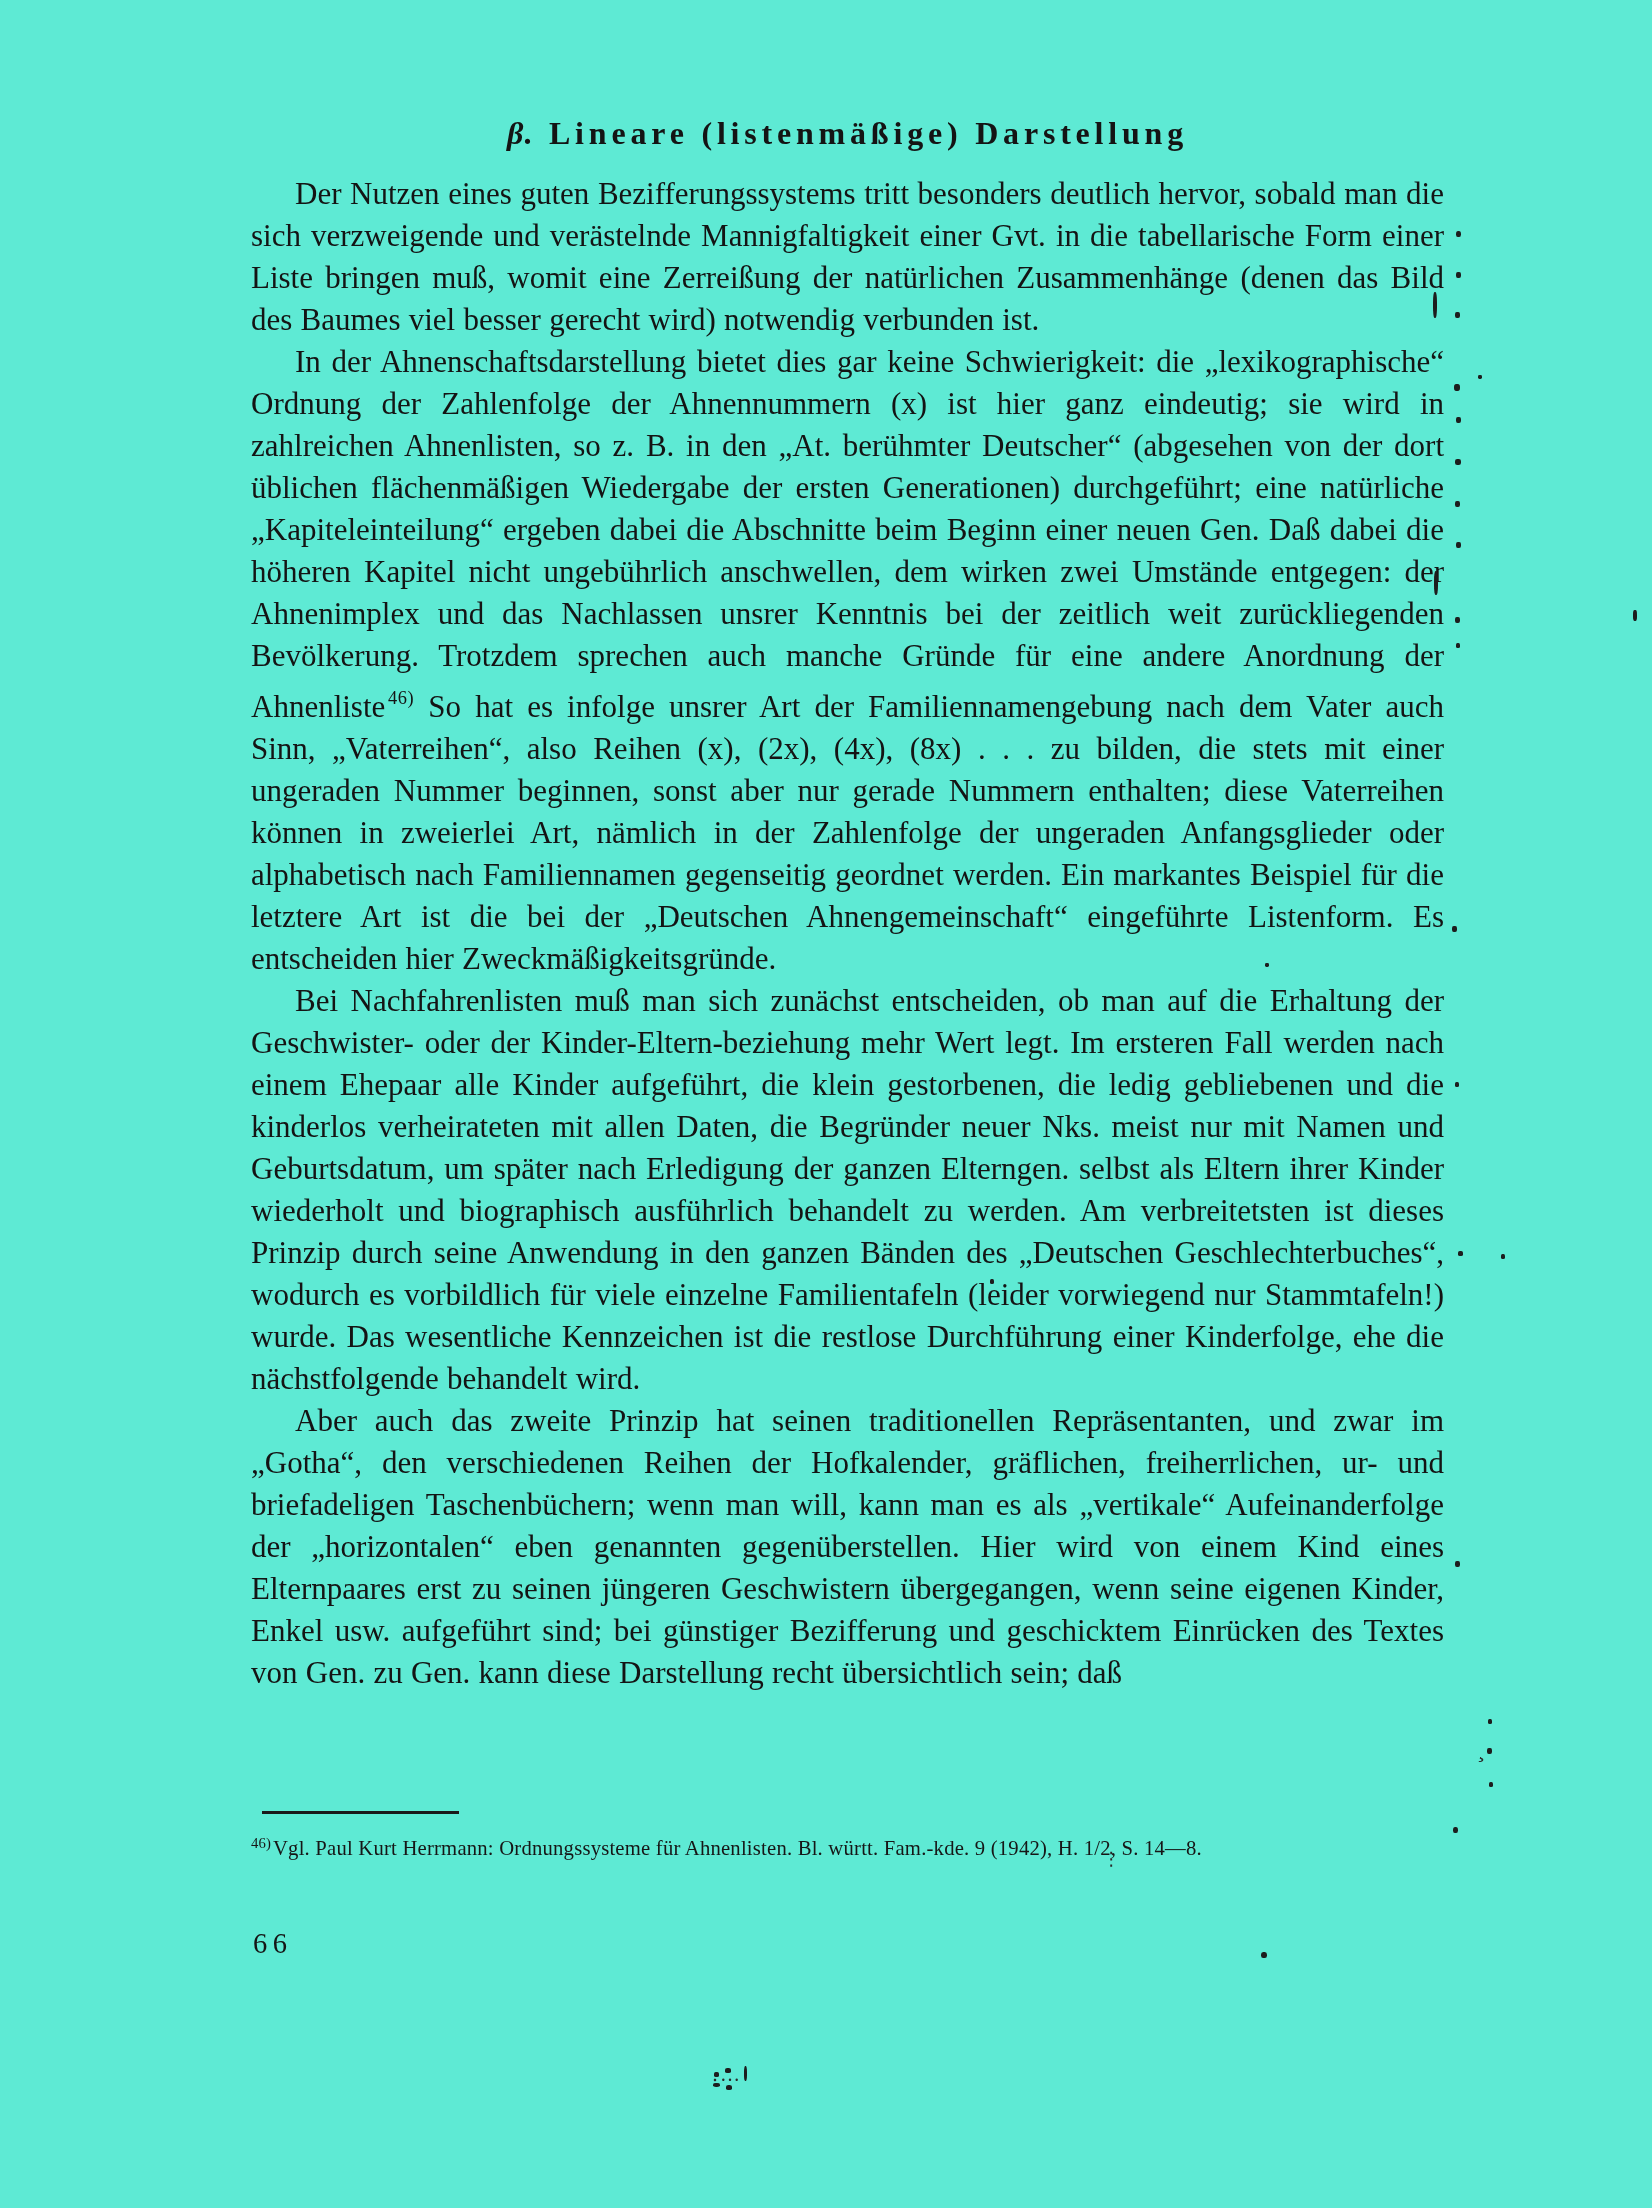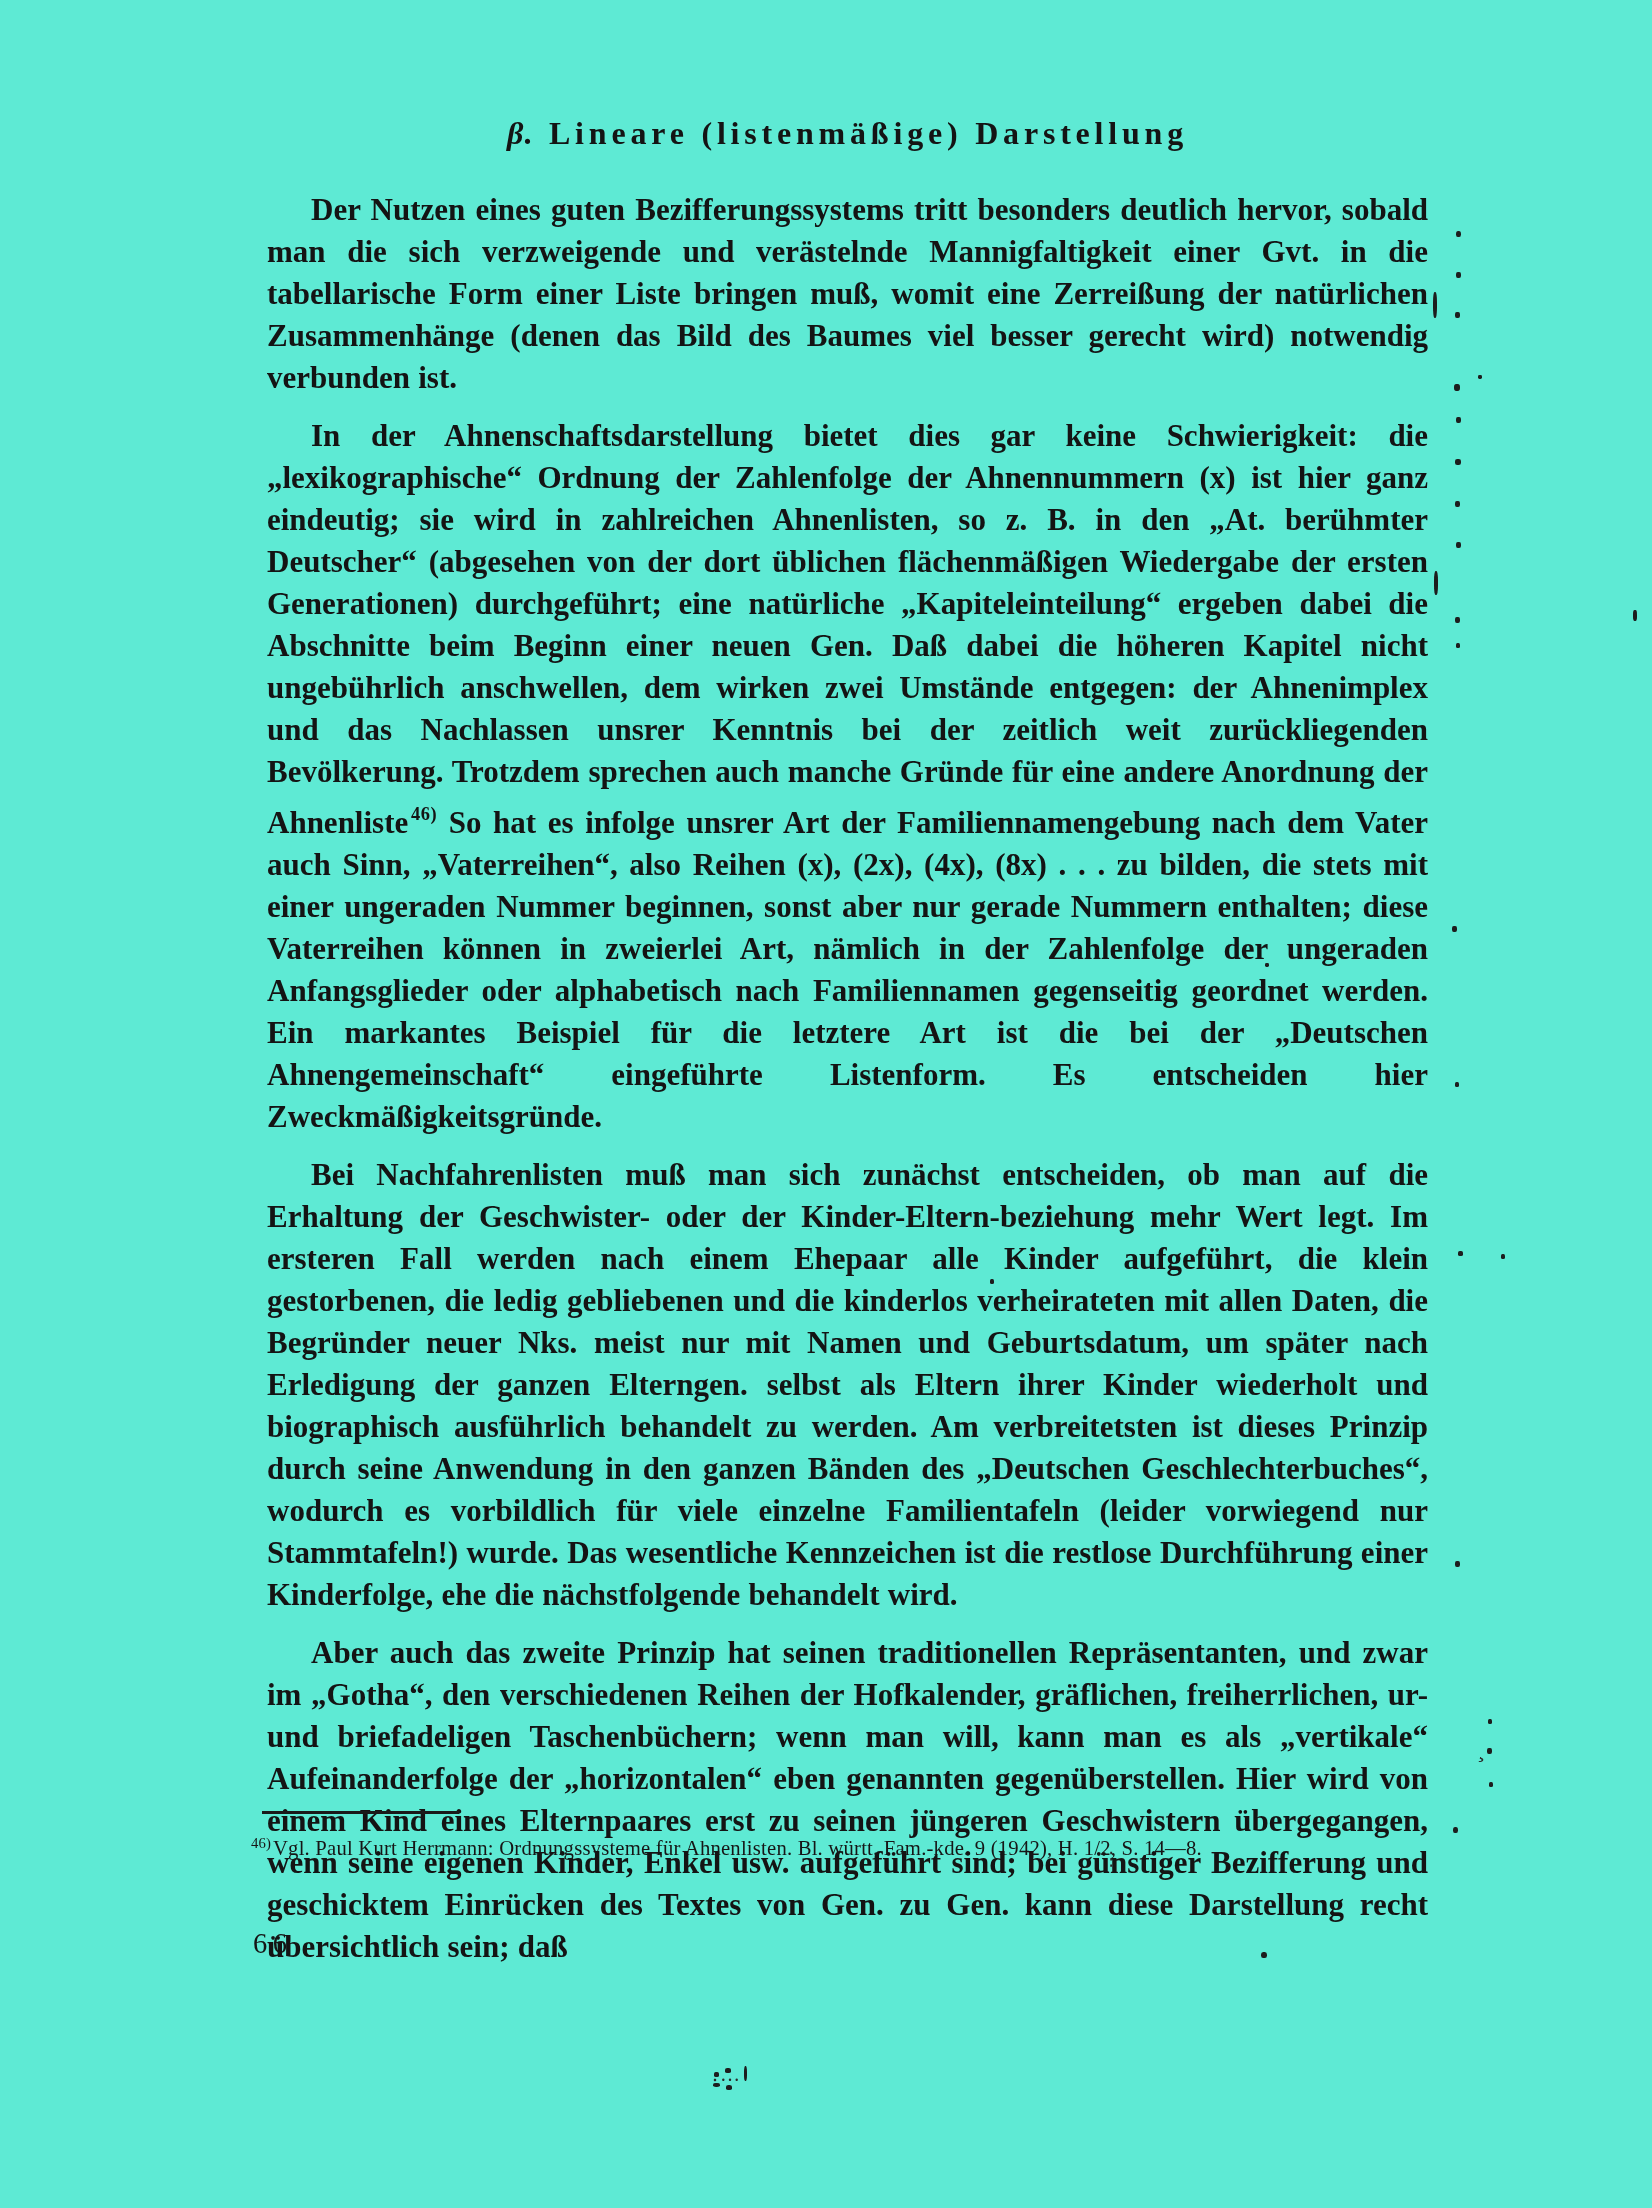--- a/index.html
+++ b/index.html
@@ -36,29 +36,28 @@
   }
 
   
   .body-block {
     position: absolute;
     left: 251px;
     top: 173px;
     width: 1193px;
   }
   .para {
-    margin: 16px;
+    margin: 0;
     font-size: 31px;
     line-height: 42px;
     text-align: justify;
     text-align-last: left;
     color: #141414;
     hyphens: manual;
     word-spacing: 0.5px;
-    font-weight: bold;
   }
   .para.indent {
     text-indent: 44px;
   }
   .fn-ref {
     font-size: 18.4px;
     vertical-align: 13px;
     letter-spacing: 0.5px;
     padding-left: 2.8px;
   }

